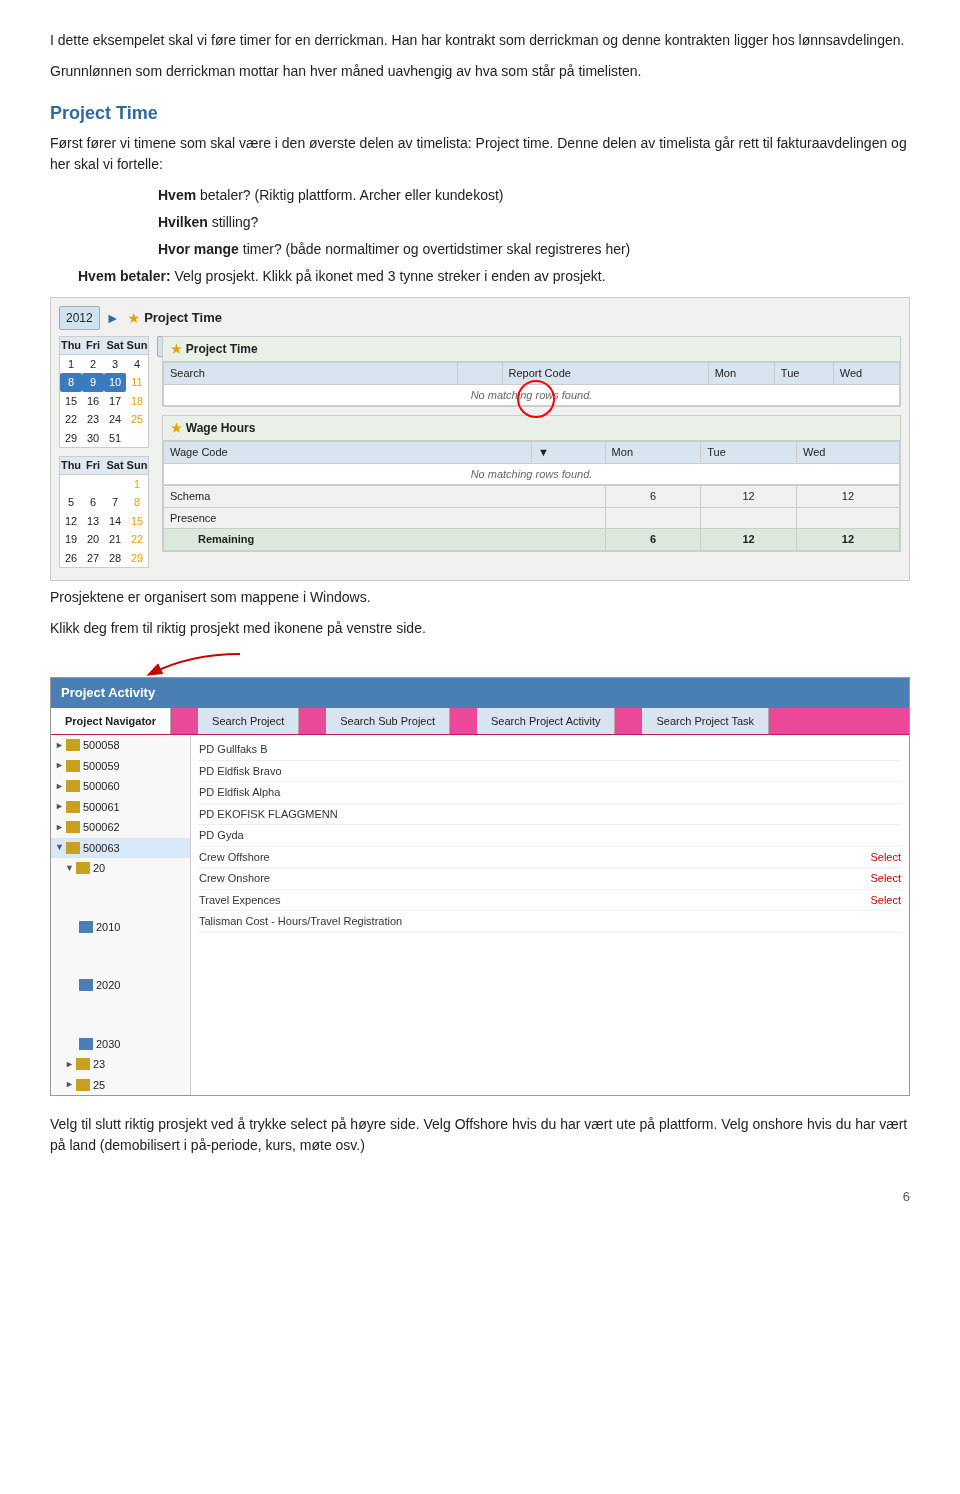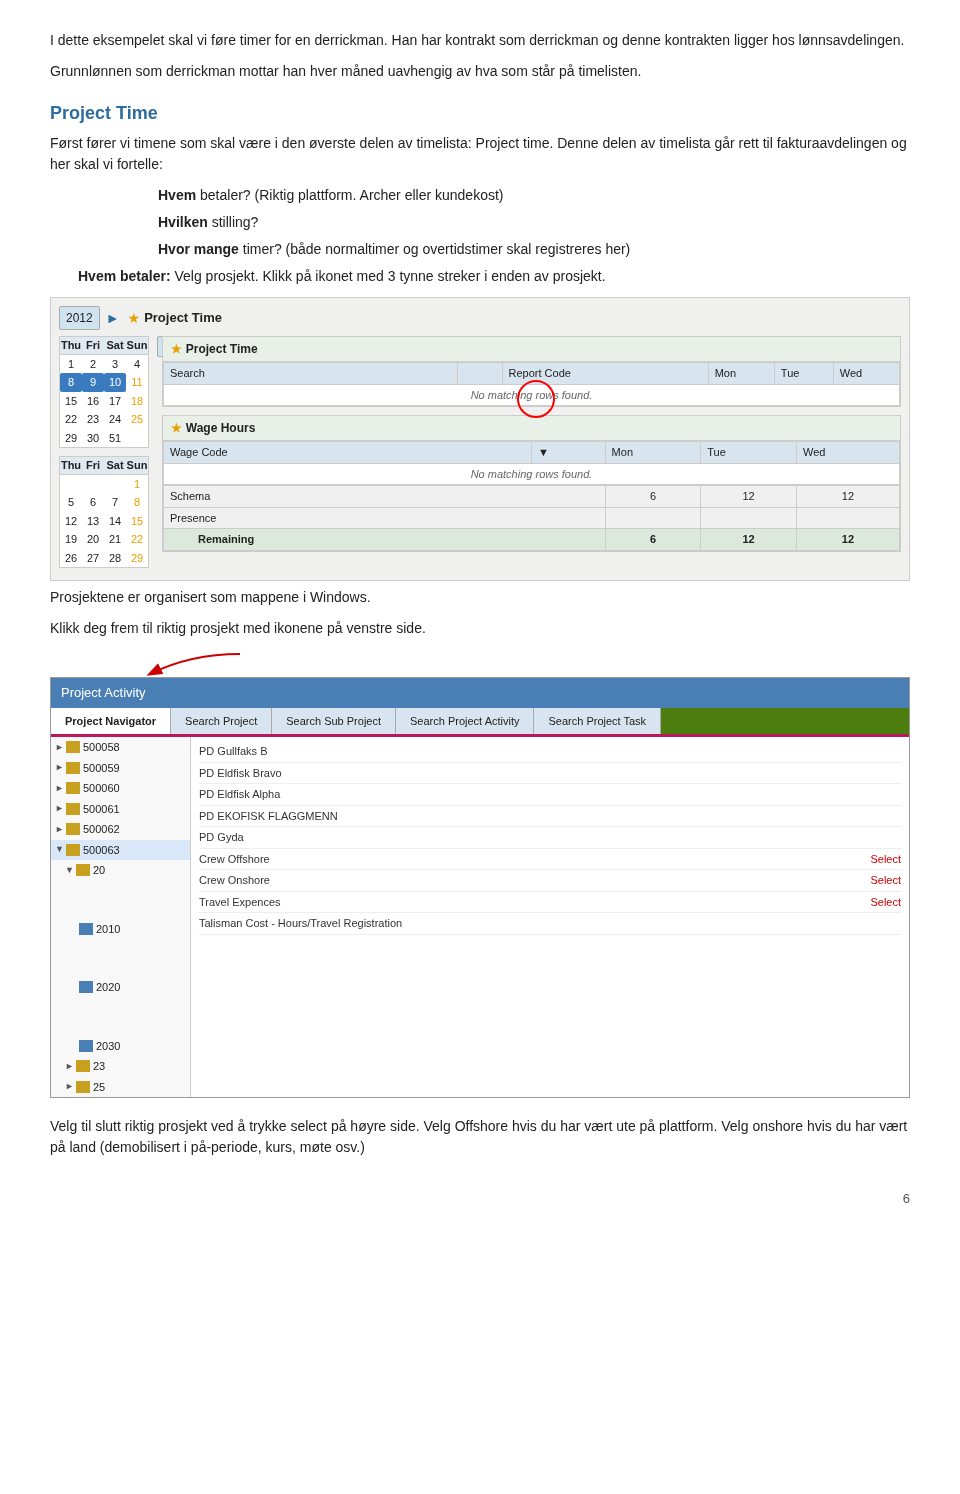--- a/index.html
+++ b/index.html
@@ -122,28 +122,29 @@
     
     .pa-screenshot {
       border: 1px solid #bbb;
       background: #fff;
       font-size: 12px;
       overflow: hidden;
     }
     .pa-title-bar {
       background: #4a7fb5;
       color: #fff;
-      font-weight: normal;
+      font-weight: bold;
       padding: 5px 10px;
       font-size: 13px;
     }
     .pa-tabs {
       display: flex;
-      background: #4d7c0f;
-      border-bottom: 3px solid #be185d;
+      background: #ec4899;
+      border-bottom: 1px solid #be185d;
+      gap: 27px;
     }
     .pa-tab {
       padding: 5px 14px;
       border-right: 1px solid #aaa;
       cursor: pointer;
       font-size: 11px;
       background: #d8e4f0;
     }
     .pa-tab.active {
       background: #fff;

